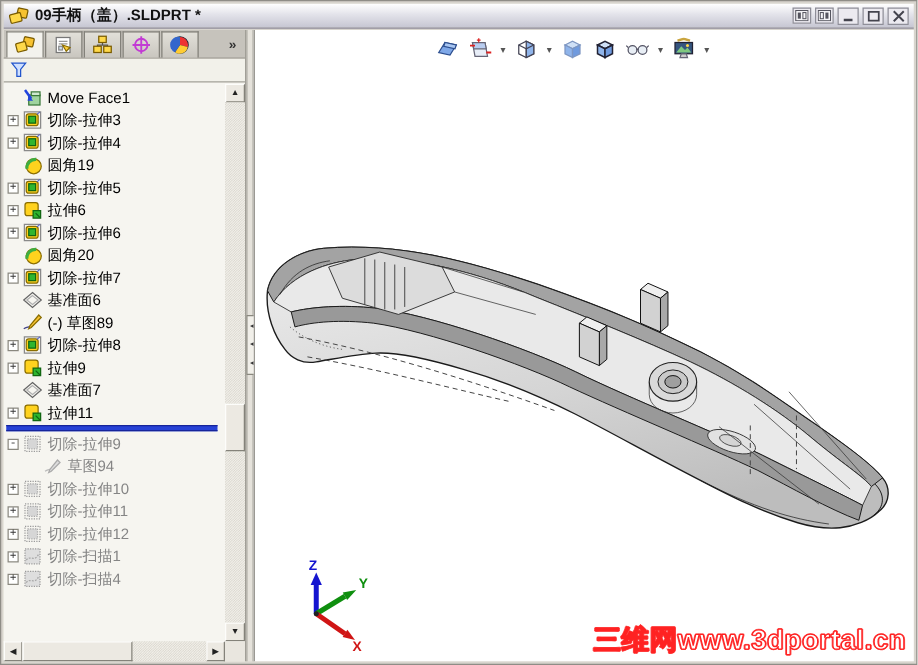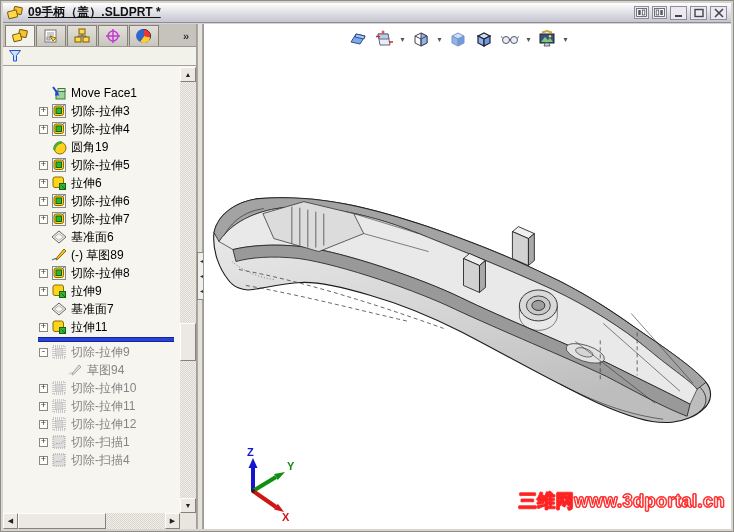--- a/index.html
+++ b/index.html
@@ -5,21 +5,21 @@
   html,body{margin:0;padding:0;}
   body{width:734px;height:532px;position:relative;overflow:hidden;
        font-family:"Liberation Sans","DejaVu Sans",sans-serif;background:#d8d5ce;}
   .window{position:absolute;inset:0;border:1px solid #8f8d87;background:#d8d5ce;box-sizing:border-box;}
 
   
   .titlebar{position:absolute;left:2px;top:2px;right:2px;height:20px;
     background:linear-gradient(#ffffff,#e3e3ea 45%,#c6c6d2);
     border-bottom:1px solid #8e8c9a;display:flex;align-items:center;padding:0 4px;box-sizing:border-box;}
   .title-icon{width:17px;height:16px;margin-right:4px;flex:0 0 auto;}
-  .title-text{font-size:12px;font-weight:bold;color:#111;white-space:nowrap;text-decoration:underline;}
+  .title-text{font-size:12px;font-weight:bold;color:#111;white-space:nowrap;}
   .controls{margin-left:auto;display:flex;align-items:center;gap:3px;}
   .ctl{width:17px;height:14px;background:#eceaf0;border:1px solid #8e8e98;
        display:flex;align-items:center;justify-content:center;box-sizing:border-box;}
   .ctl.small{width:15px;height:13px;}
   .ctl svg{display:block;}
 
   
   .client{position:absolute;left:2px;right:2px;top:23px;bottom:2px;background:#e9e6df;}
 
   
@@ -31,21 +31,21 @@
     background:linear-gradient(#e2e0d9,#c9c6bf);display:flex;align-items:center;justify-content:center;box-sizing:border-box;}
   .tab.active{background:#f3f2ed;}
   .tab svg{width:16px;height:16px;}
   .tab-overflow{margin-left:auto;width:18px;height:20px;display:flex;align-items:center;justify-content:center;
     font-size:11px;font-weight:bold;color:#333;}
   .filter-row{position:absolute;left:0;top:23px;right:0;height:19px;background:#f2f1ea;
     border-bottom:1px solid #a3a199;display:flex;align-items:center;padding-left:5px;box-sizing:border-box;}
   .filter-row svg{width:14px;height:14px;}
 
   
-  .tree{position:absolute;left:0;top:43px;right:16px;bottom:16px;background:#f6f5f0;overflow:hidden;padding-top:17px;margin-left:33px;}
+  .tree{position:absolute;left:0;top:43px;right:16px;bottom:16px;background:#f6f5f0;overflow:hidden;padding-top:2px;}
   .trow{height:18px;display:flex;align-items:center;padding-left:3px;font-size:12px;color:#000;white-space:nowrap;}
   .trow .exp{width:9px;height:9px;box-sizing:border-box;border:1px solid #8a887f;background:#fff;
     font-size:9px;line-height:6px;text-align:center;color:#333;margin-right:3px;flex:0 0 auto;font-family:"Liberation Mono","DejaVu Sans Mono",monospace;}
   .trow .noexp{width:12px;flex:0 0 auto;}
   .trow .ticon{width:16px;height:16px;margin-right:4px;flex:0 0 auto;}
   .trow .ticon svg{width:16px;height:16px;display:block;}
   .trow.suppressed{color:#858585;}
   .trow.child{padding-left:19px;align-items:center;}
   .rollback{height:3px;background:#2742d6;border-top:1px solid #16249a;border-bottom:1px solid #16249a;
     margin:1px 6px 1px 2px;}
@@ -75,21 +75,21 @@
 
   
   .graphics{position:absolute;left:200px;top:0;right:0;bottom:0;background:#ffffff;
     border-left:1px solid #9b9993;box-sizing:border-box;}
   .view-toolbar{position:absolute;left:142px;top:4px;display:flex;align-items:center;gap:2px;}
   .vbtn{width:24px;height:22px;display:flex;align-items:center;justify-content:center;}
   .vbtn svg{width:20px;height:18px;}
   .dd{font-size:8px;color:#555;width:9px;text-align:center;}
   svg.model{position:absolute;inset:0;width:100%;height:100%;}
   svg.triad{position:absolute;left:14px;top:404px;width:90px;height:96px;}
-  .watermark{position:absolute;right:6px;bottom:16px;font-size:18px;font-weight:bold;letter-spacing:.5px;
+  .watermark{position:absolute;right:6px;bottom:2px;font-size:22px;font-weight:bold;letter-spacing:.5px;
     color:#3b82f6;-webkit-text-fill-color:#fff;-webkit-text-stroke:1px #f22;
     text-shadow:1px 0 0 #f55,-1px 0 0 #f55,0 1px 0 #f55,0 -1px 0 #f55;}
 </style>
 </head>
 <body>
 
 <div class="window">
 
   <div class="titlebar">
     <span class="title-icon">
@@ -262,20 +262,30 @@
               <svg viewBox="0 0 16 16">
                 <rect x="1.5" y="1.5" width="13" height="13" fill="none" stroke="#8a8a8a"></rect>
                 <rect x="3" y="3" width="9.5" height="9.5" rx="2" fill="#ffd21e" stroke="#8a6d00"></rect>
                 <rect x="5" y="5" width="5.5" height="5.5" fill="#2fb52f" stroke="#116611"></rect>
                 <path d="M11.5,3.5 L14,1.5" stroke="#5566cc"></path>
               </svg>
             </span>
             <span class="tlabel">切除-拉伸6</span>
           </div>
           <div class="trow">
+            <span class="noexp"></span>
+            <span class="ticon">
+              <svg viewBox="0 0 16 16">
+                <circle cx="9" cy="9" r="6" fill="#ffd21e" stroke="#8a6d00"></circle>
+                <path d="M3.5,11 A7,7 0 0 1 11,3.5" fill="none" stroke="#3fae3f" stroke-width="2.5"></path>
+              </svg>
+            </span>
+            <span class="tlabel">圆角20</span>
+          </div>
+          <div class="trow">
             <span class="exp">+</span>
             <span class="ticon">
               <svg viewBox="0 0 16 16">
                 <rect x="1.5" y="1.5" width="13" height="13" fill="none" stroke="#8a8a8a"></rect>
                 <rect x="3" y="3" width="9.5" height="9.5" rx="2" fill="#ffd21e" stroke="#8a6d00"></rect>
                 <rect x="5" y="5" width="5.5" height="5.5" fill="#2fb52f" stroke="#116611"></rect>
                 <path d="M11.5,3.5 L14,1.5" stroke="#5566cc"></path>
               </svg>
             </span>
             <span class="tlabel">切除-拉伸7</span>

